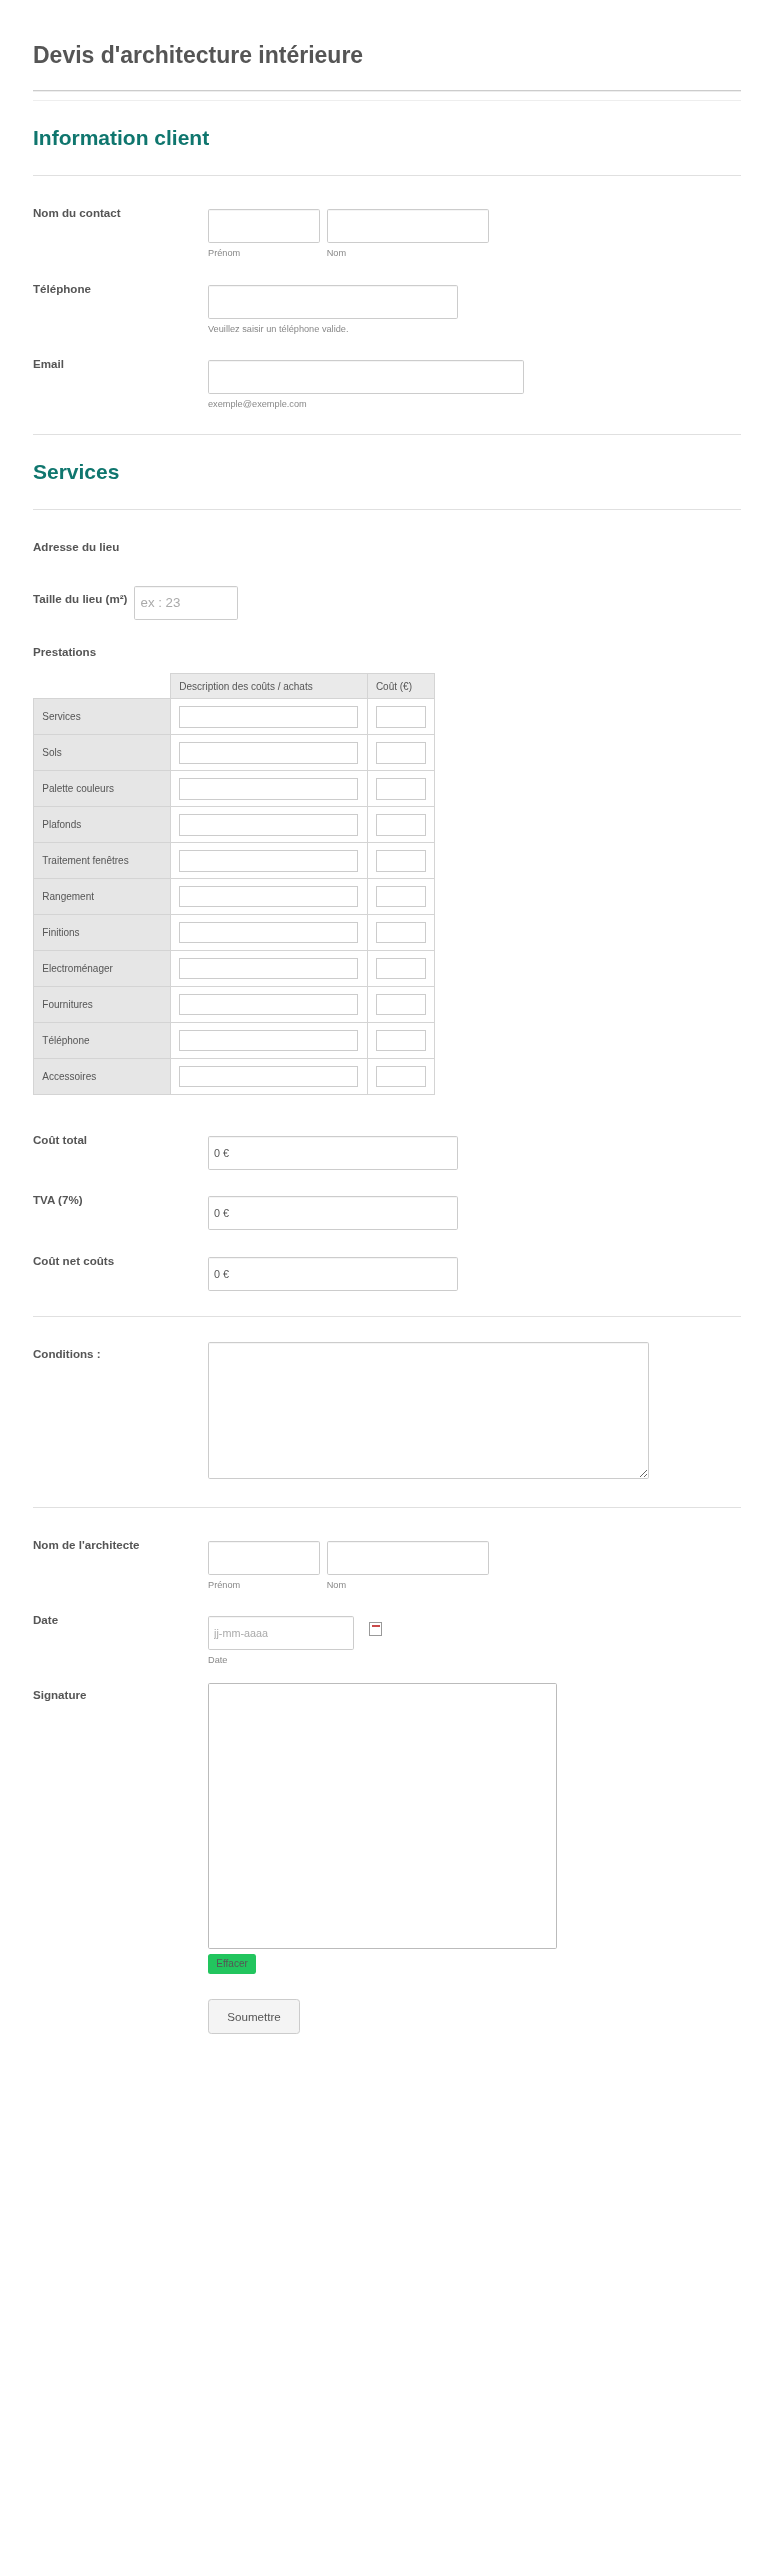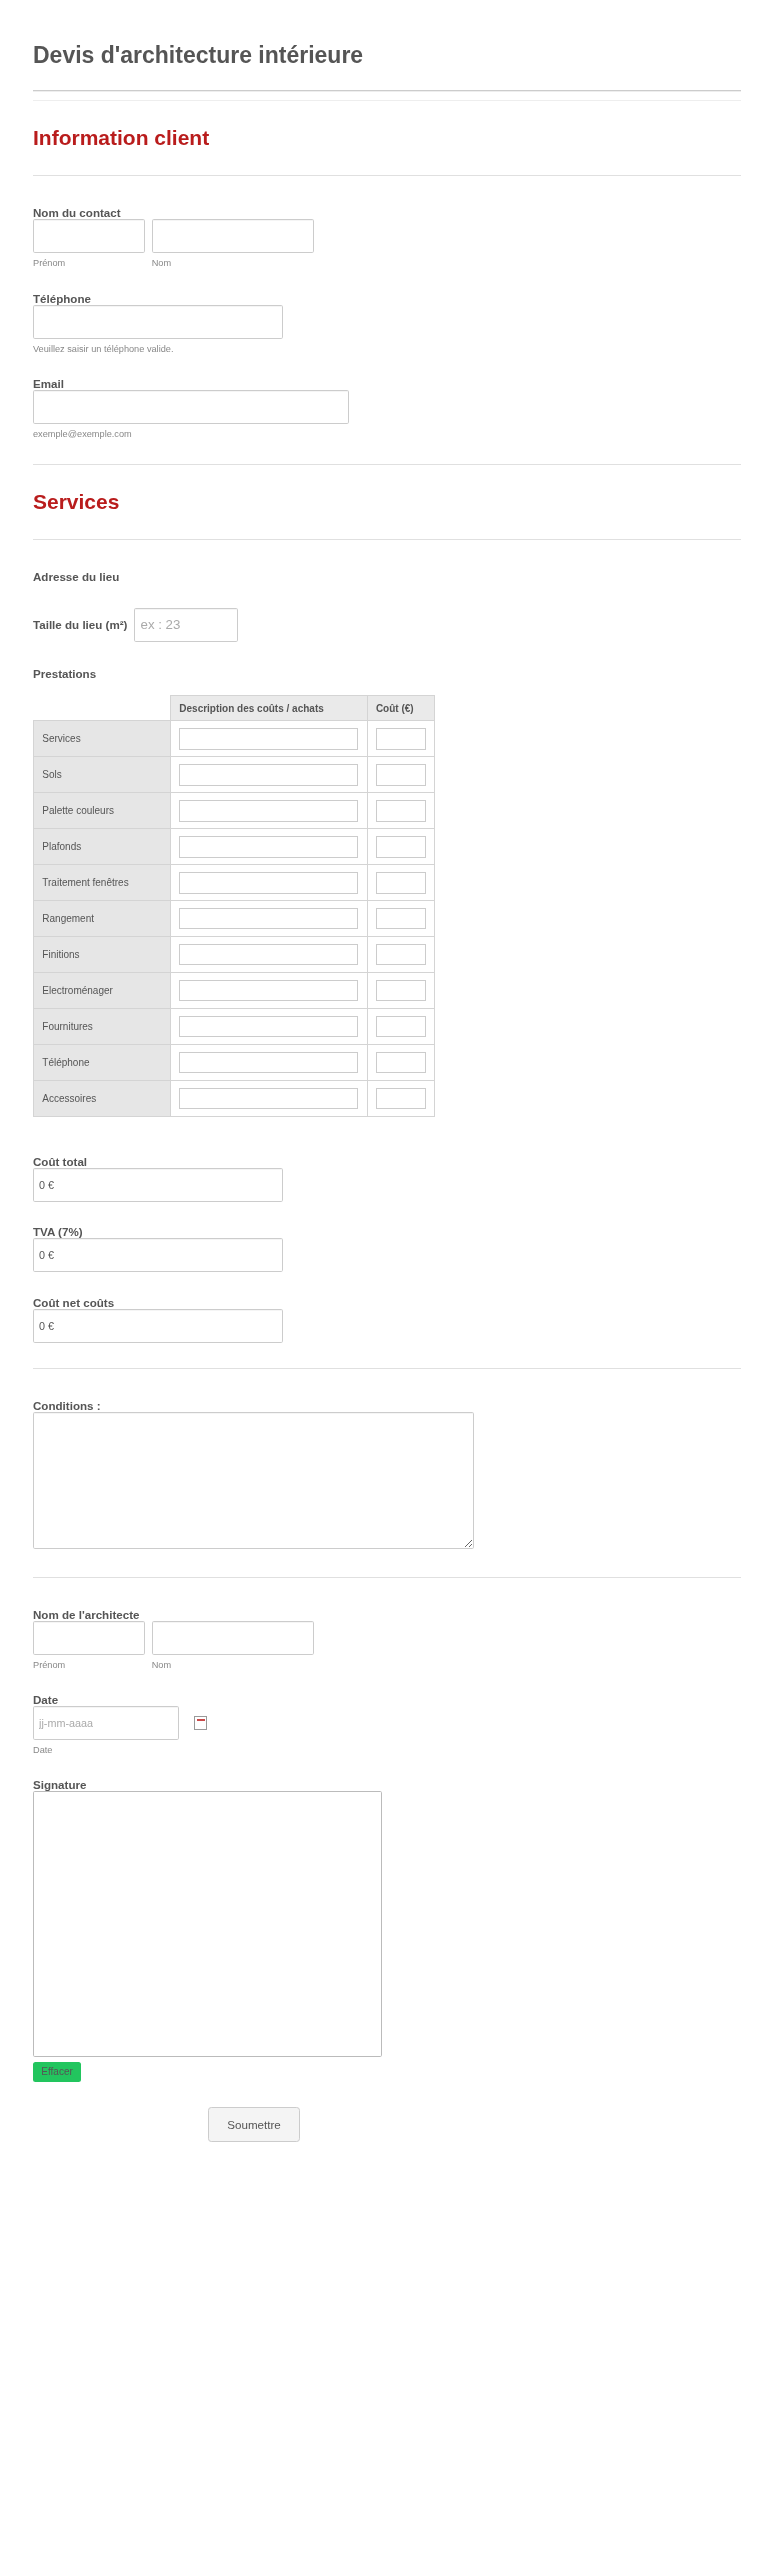--- a/index.html
+++ b/index.html
@@ -13,51 +13,51 @@
   }
   h1 {
     font-size: 23px;
     font-weight: bold;
     color: #555;
     margin: 25px 0 21px 0;
   }
   h2.sub {
     font-size: 21px;
     font-weight: bold;
-    color: #b91c1c;
+    color: #0f766e;
     margin: 25px 0 21px 0;
   }
   .hr-double { border-top:0.8px solid #ccc; border-bottom:0.8px solid #eee; height:2.5px; margin: 6.7px 0 5px 0;}
   .hr-single { border-top:0.8px solid #e0e0e0; margin: 25px 0;}
   .hr-faint { border-top:0.8px solid #eee; margin: 8.3px 0 25px 0;}
   .field-row {
     display: flex;
     align-items: flex-start;
     margin: 16.6px 0 18.3px 0;
-    flex-direction: column;
   }
   .field-label {
     width: 175px;
     flex-shrink: 0;
     font-weight: bold;
     font-size: 11.6px;
     color: #555;
     padding-top: 5px;
   }
   .field-body { flex: 1; }
   .inline-pair { display:flex; gap:6.7px; }
   input[type="text"].std {
     height: 23px;
     border: 0.8px solid #ccc;
     border-radius: 1.7px;
     padding: 16px 5px;
     font-family: inherit;
     font-size: 10.8px;
     color:#555;
     box-shadow: inset 0 0.8px 0.8px rgba(0,0,0,.06);
+    margin-top: 8px;
   }
   .w-med    { width: 112px; }
   .w-wide   { width: 250px; }
   .w-extra2 { width: 358px; }
   .hint { font-size: 9.2px; color: #888; margin-top: 5px; }
   .stack > div { margin-bottom: 11.6px; }
   .stack input { display:block; }
 
   table.prest {
     border-collapse: collapse;
@@ -65,21 +65,21 @@
     border: 0.8px solid #d4d4d4;
     font-size: 10px;
   }
   table.prest th, table.prest td {
     border: 0.8px solid #d4d4d4;
     padding: 6.7px 8.3px;
     color: #555;
   }
   table.prest th {
     background: #eaeaea;
-    font-weight: bold;
+    font-weight: normal;
     text-align: left;
     font-size: 10px;
   }
   table.prest td.rowhead {
     background: #e6e6e6;
     width: 137px;
   }
   table.prest input.desc {
     width: 179px; height: 21.6px; border:0.8px solid #ccc; padding:1.7px 3.3px; font-family:inherit;
   }

